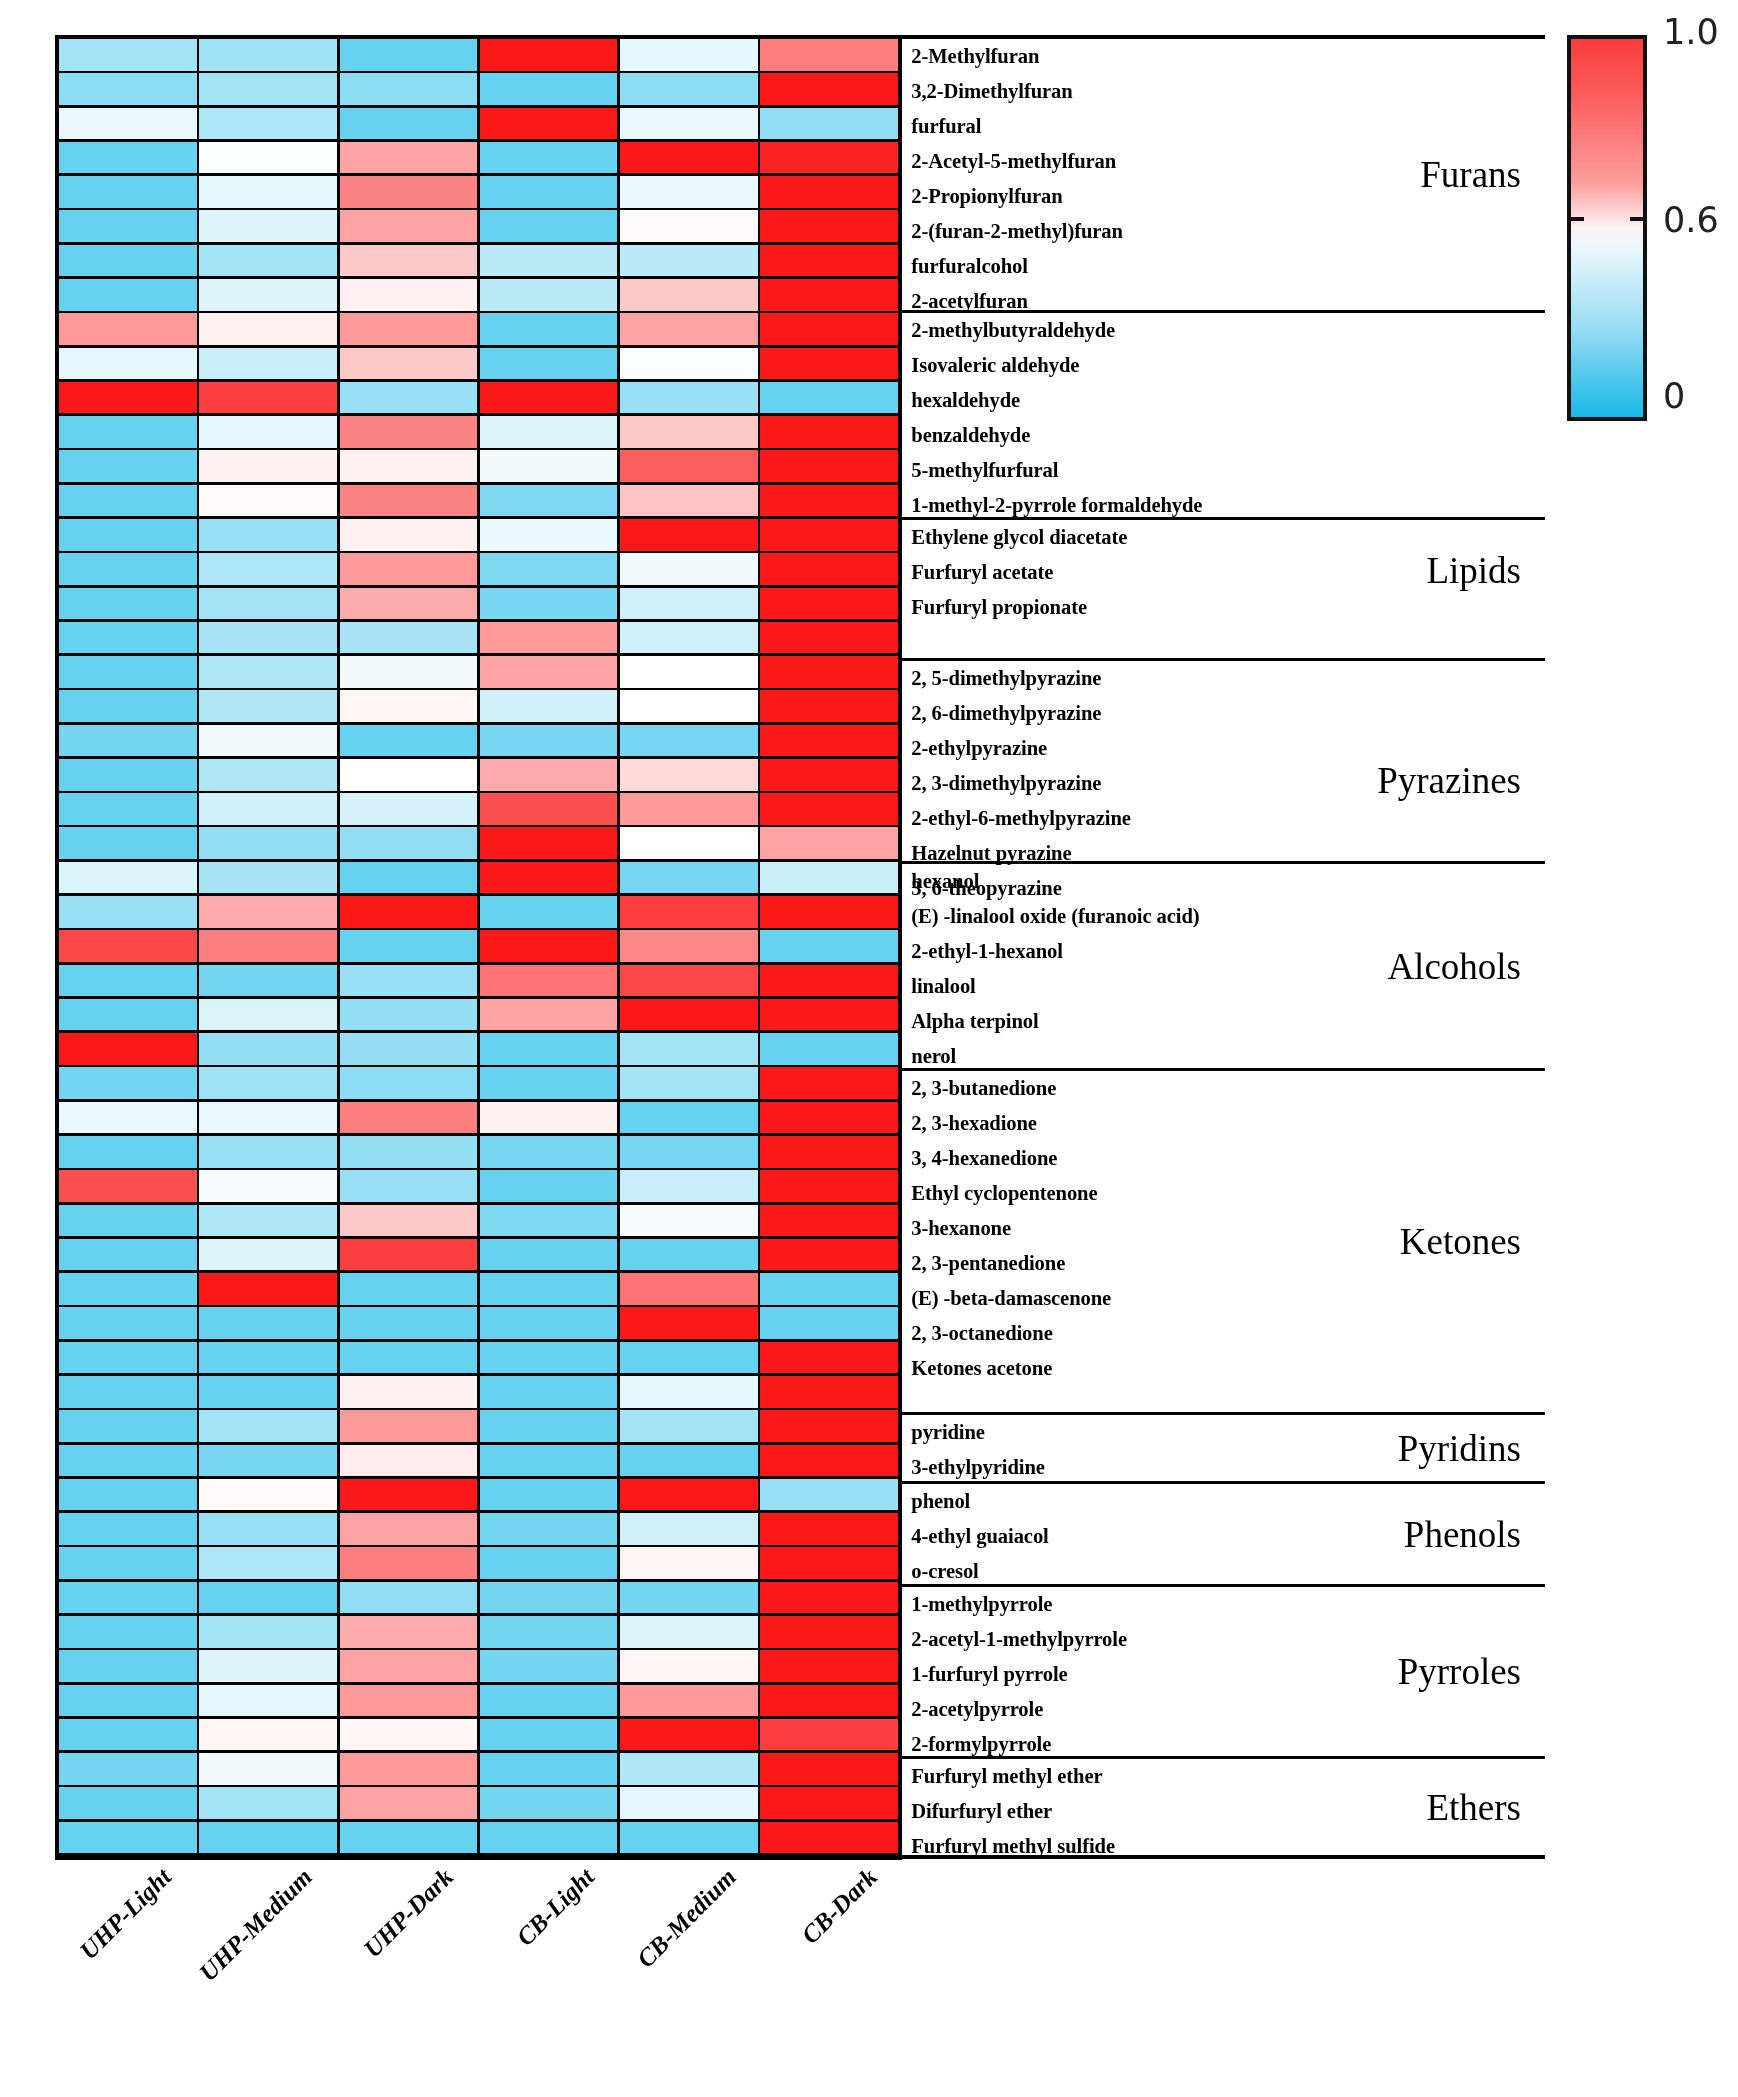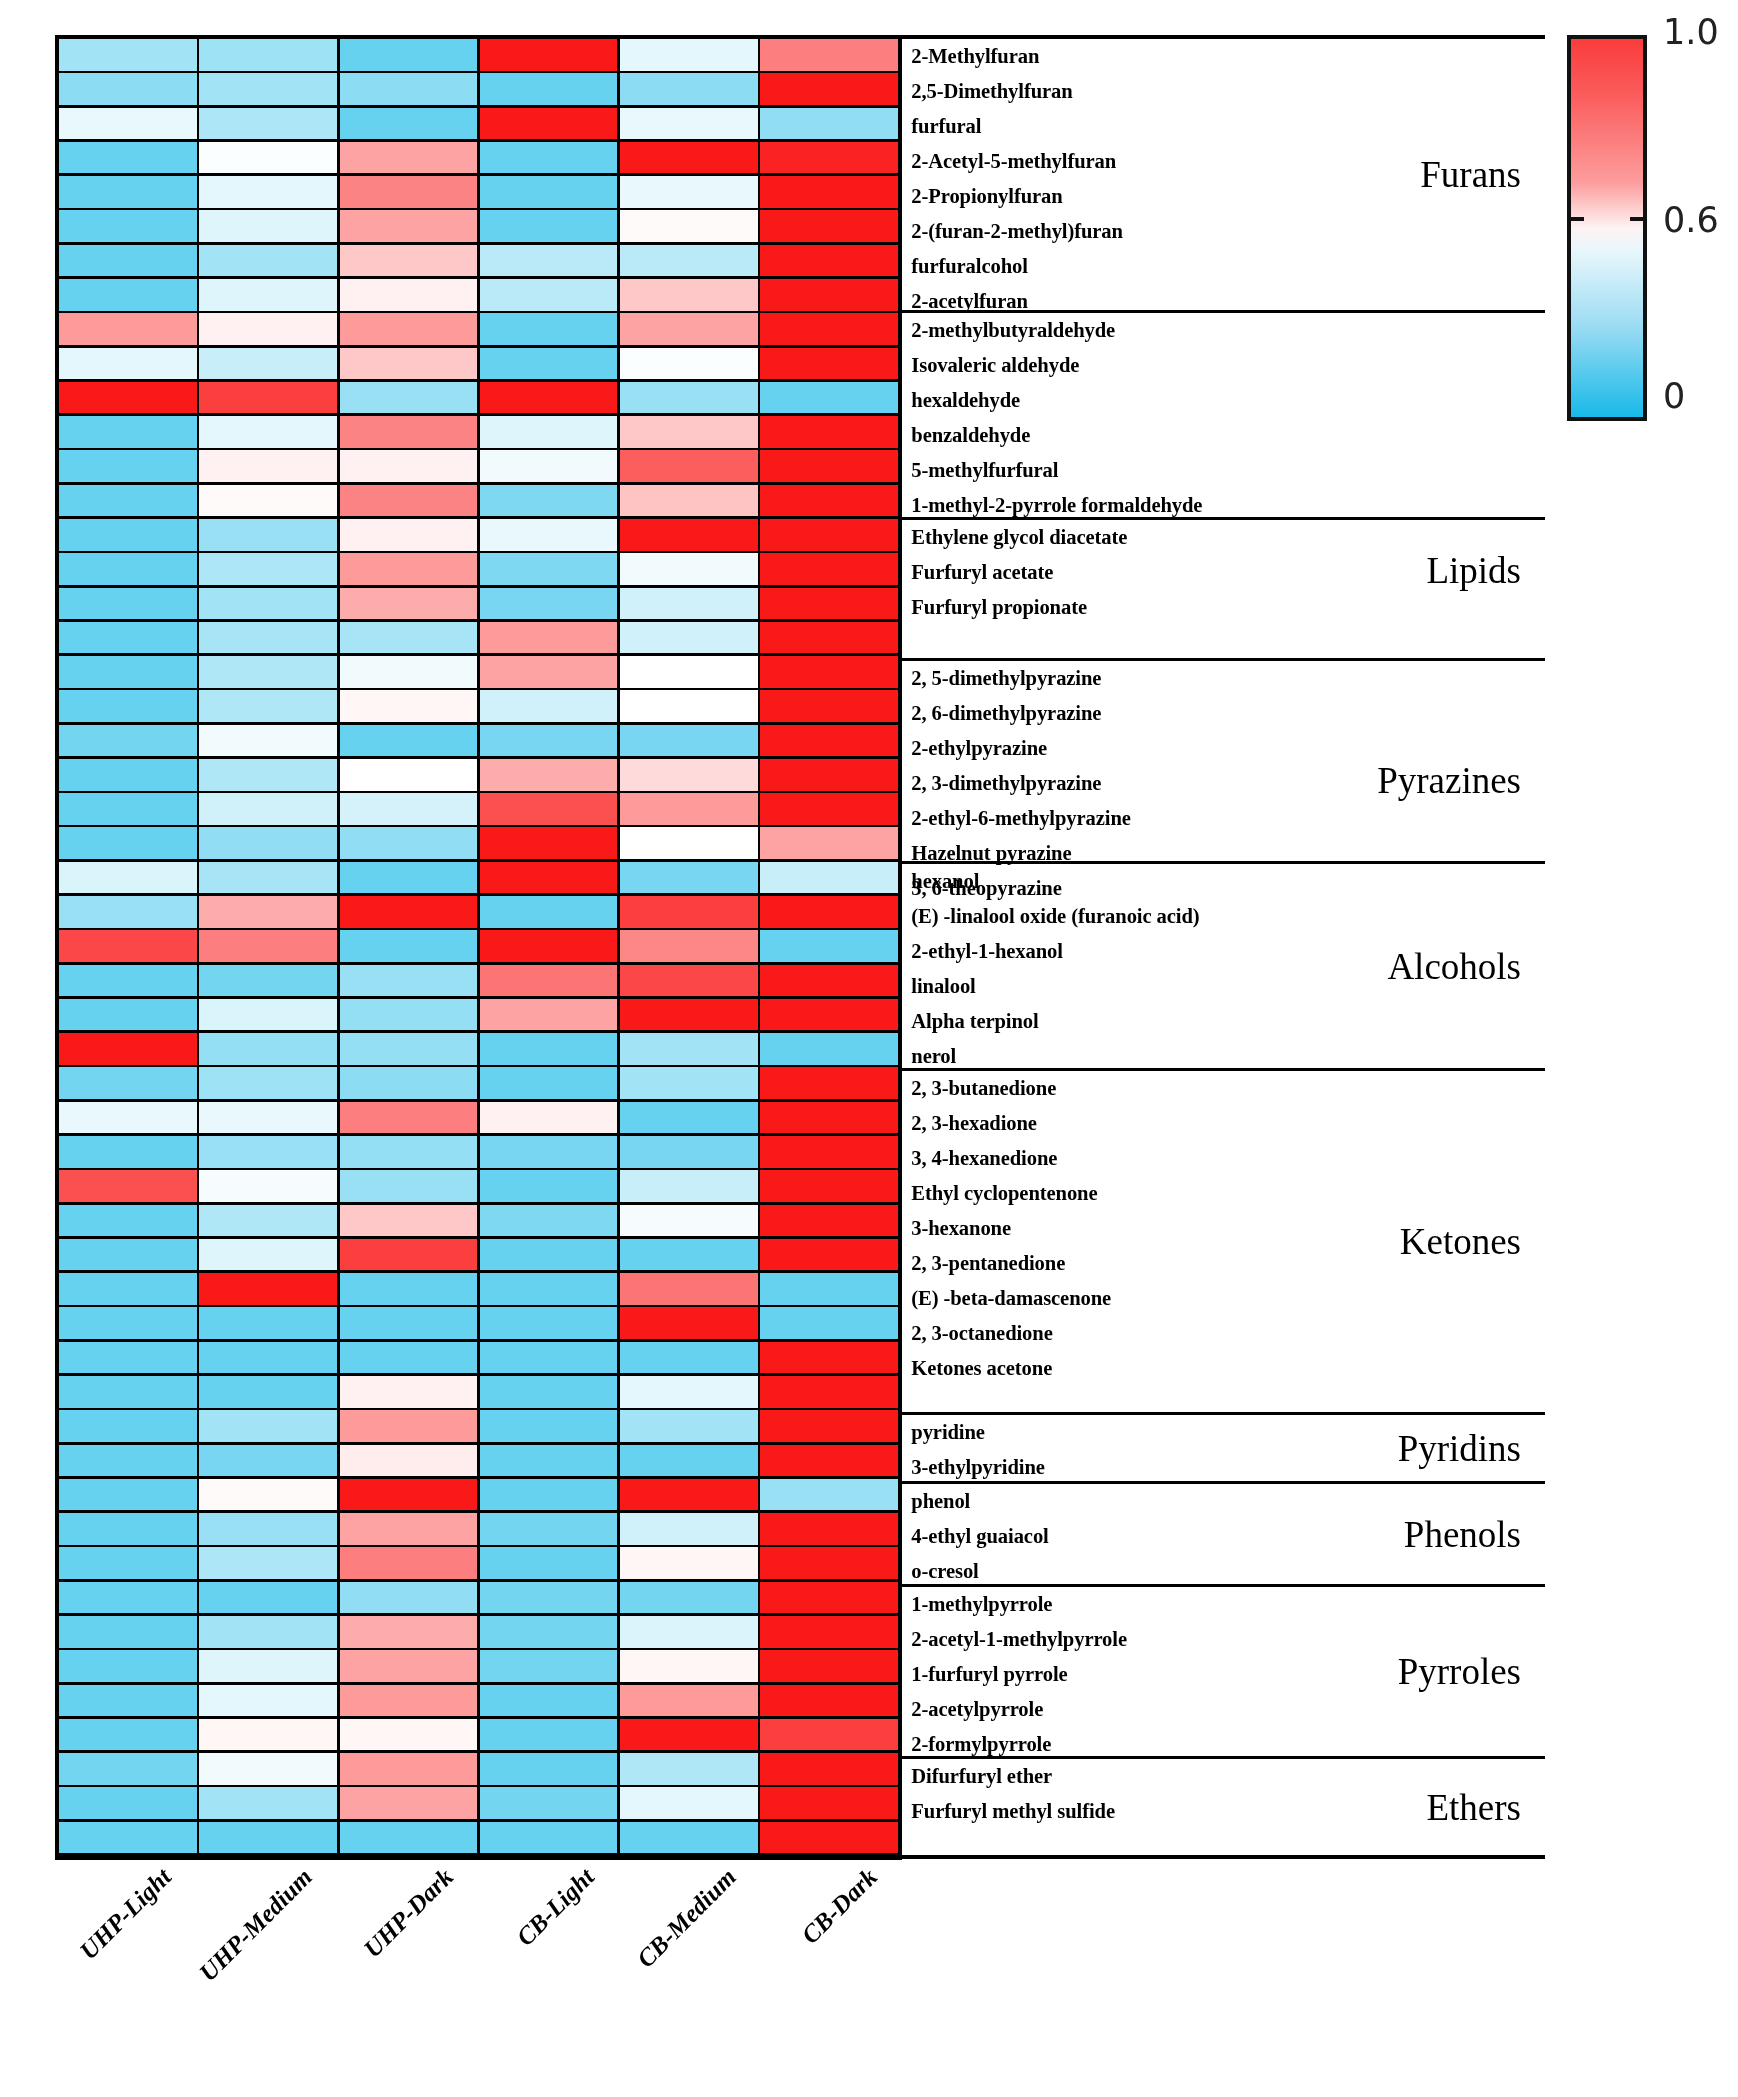--- a/index.html
+++ b/index.html
@@ -476,21 +476,21 @@
         <div class="cell" title="Furfuryl methyl sulfide / CB-Light = 0.17" style="background: rgb(103, 209, 240);"></div>
         <div class="cell" title="Furfuryl methyl sulfide / CB-Medium = 0.17" style="background: rgb(103, 209, 240);"></div>
         <div class="cell" title="Furfuryl methyl sulfide / CB-Dark = 1" style="background: rgb(250, 25, 25);"></div>
       </div>
     </div>
 
   <div id="labelpanel">
       <div class="lblock first" style="top: 0px; height: 275px;">
         <div class="lb-names">
           <div class="lb-name">2-Methylfuran</div>
-          <div class="lb-name">2,5-Dimethylfuran</div>
+          <div class="lb-name">3,2-Dimethylfuran</div>
           <div class="lb-name">furfural</div>
           <div class="lb-name">2-Acetyl-5-methylfuran</div>
           <div class="lb-name">2-Propionylfuran</div>
           <div class="lb-name">2-(furan-2-methyl)furan</div>
           <div class="lb-name">furfuralcohol</div>
           <div class="lb-name">2-acetylfuran</div>
         </div>
         <div class="lb-group">Furans</div>
       </div>
       <div class="lblock" style="top: 275px; height: 207px;">
@@ -568,20 +568,21 @@
           <div class="lb-name">1-methylpyrrole</div>
           <div class="lb-name">2-acetyl-1-methylpyrrole</div>
           <div class="lb-name">1-furfuryl pyrrole</div>
           <div class="lb-name">2-acetylpyrrole</div>
           <div class="lb-name">2-formylpyrrole</div>
         </div>
         <div class="lb-group">Pyrroles</div>
       </div>
       <div class="lblock last" style="top: 1721px; height: 103px;">
         <div class="lb-names">
+          <div class="lb-name">Furfuryl methyl ether</div>
           <div class="lb-name">Difurfuryl ether</div>
           <div class="lb-name">Furfuryl methyl sulfide</div>
         </div>
         <div class="lb-group">Ethers</div>
       </div>
     </div>
 
   <div id="xticks">
       <div class="xtick" style="left: 102px;">UHP-Light</div>
       <div class="xtick" style="left: 243px;">UHP-Medium</div>

